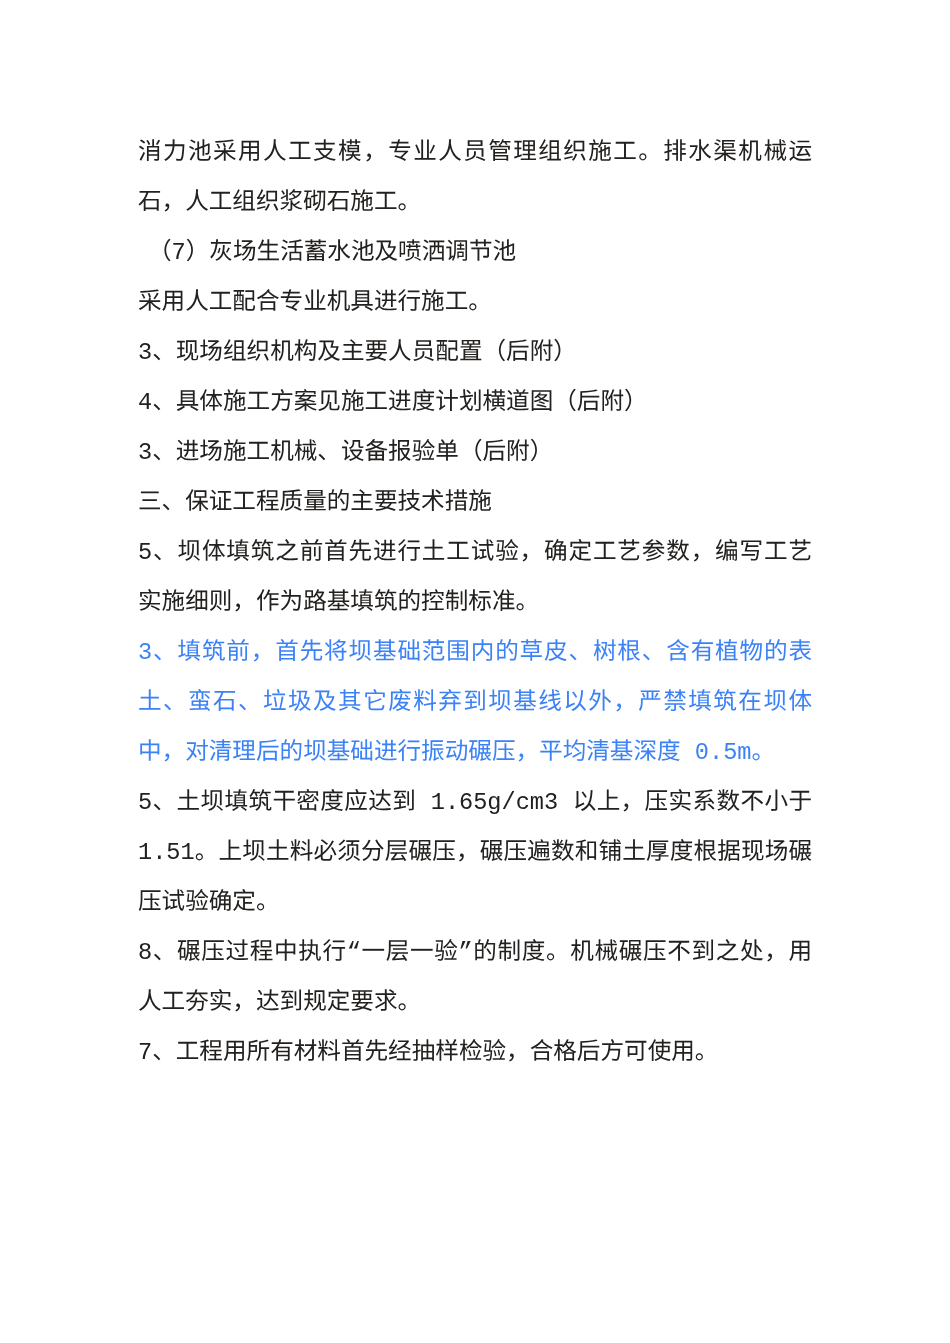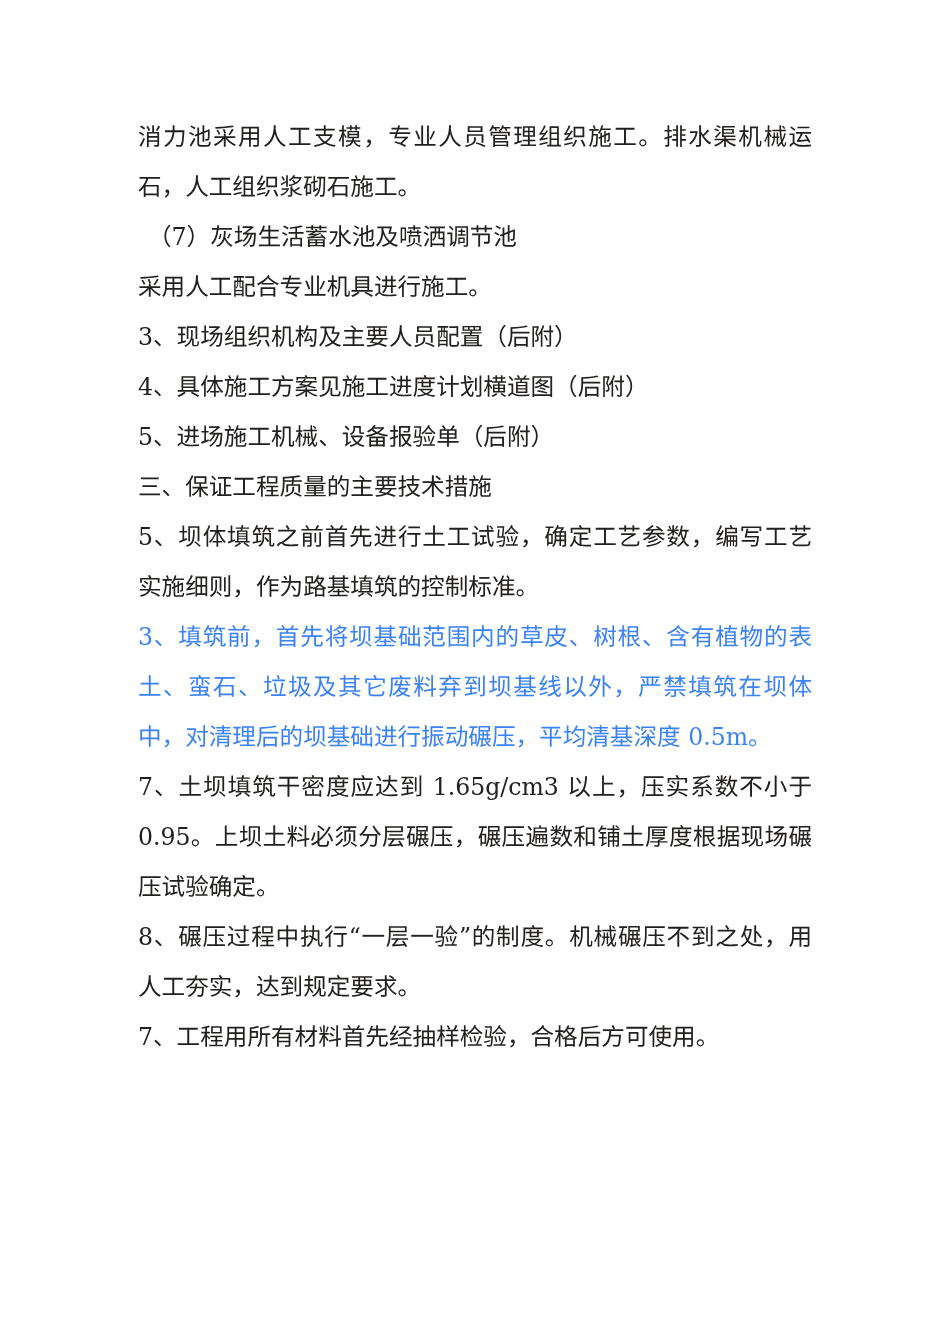--- a/index.html
+++ b/index.html
@@ -21,22 +21,23 @@
   .page {
     position: absolute;
     inset: 0;
     background: #ffffff;
   }
 
   
   .text-column {
     position: absolute;
     left: 138px;
-    top: 112px;
+    top: 128px;
     width: 674px;
+    font-family: Liberation Mono, monospace;
   }
 
   
   .para {
     margin: 0;
     font-size: 23.6px;
     line-height: 50px;
     color: #1a1a1a;
     text-align: justify;
     text-justify: inter-character;
@@ -57,21 +58,21 @@
 <body style="background: rgb(255, 255, 255);">
 
 <div class="page" style="background: rgb(255, 255, 255);">
   <div class="text-column">
 
   <p class="para" style="color: rgb(35, 33, 31);">消力池采用人工支模，专业人员管理组织施工。排水渠机械运石，人工组织浆砌石施工。</p>
       <p class="para indent-half" style="color: rgb(35, 33, 31);">（7）灰场生活蓄水池及喷洒调节池</p>
       <p class="para" style="color: rgb(35, 33, 31);">采用人工配合专业机具进行施工。</p>
       <p class="para" style="color: rgb(35, 33, 31);">3、现场组织机构及主要人员配置（后附）</p>
       <p class="para" style="color: rgb(35, 33, 31);">4、具体施工方案见施工进度计划横道图（后附）</p>
-      <p class="para" style="color: rgb(35, 33, 31);">5、进场施工机械、设备报验单（后附）</p>
+      <p class="para" style="color: rgb(35, 33, 31);">3、进场施工机械、设备报验单（后附）</p>
       <p class="para" style="color: rgb(35, 33, 31);">三、保证工程质量的主要技术措施</p>
       <p class="para" style="color: rgb(35, 33, 31);">5、坝体填筑之前首先进行土工试验，确定工艺参数，编写工艺实施细则，作为路基填筑的控制标准。</p>
       <p class="para" style="color: #3b82f6;">3、填筑前，首先将坝基础范围内的草皮、树根、含有植物的表土、蛮石、垃圾及其它废料弃到坝基线以外，严禁填筑在坝体中，对清理后的坝基础进行振动碾压，平均清基深度 0.5m。</p>
-      <p class="para" style="color: rgb(35, 33, 31);">7、土坝填筑干密度应达到 1.65g/cm3 以上，压实系数不小于 0.95。上坝土料必须分层碾压，碾压遍数和铺土厚度根据现场碾压试验确定。</p>
+      <p class="para" style="color: rgb(35, 33, 31);">5、土坝填筑干密度应达到 1.65g/cm3 以上，压实系数不小于 1.51。上坝土料必须分层碾压，碾压遍数和铺土厚度根据现场碾压试验确定。</p>
       <p class="para" style="color: rgb(35, 33, 31);">8、碾压过程中执行“一层一验”的制度。机械碾压不到之处，用人工夯实，达到规定要求。</p>
       <p class="para" style="color: rgb(35, 33, 31);">7、工程用所有材料首先经抽样检验，合格后方可使用。</p>
     </div>
 </div>
 
 </body></html>

